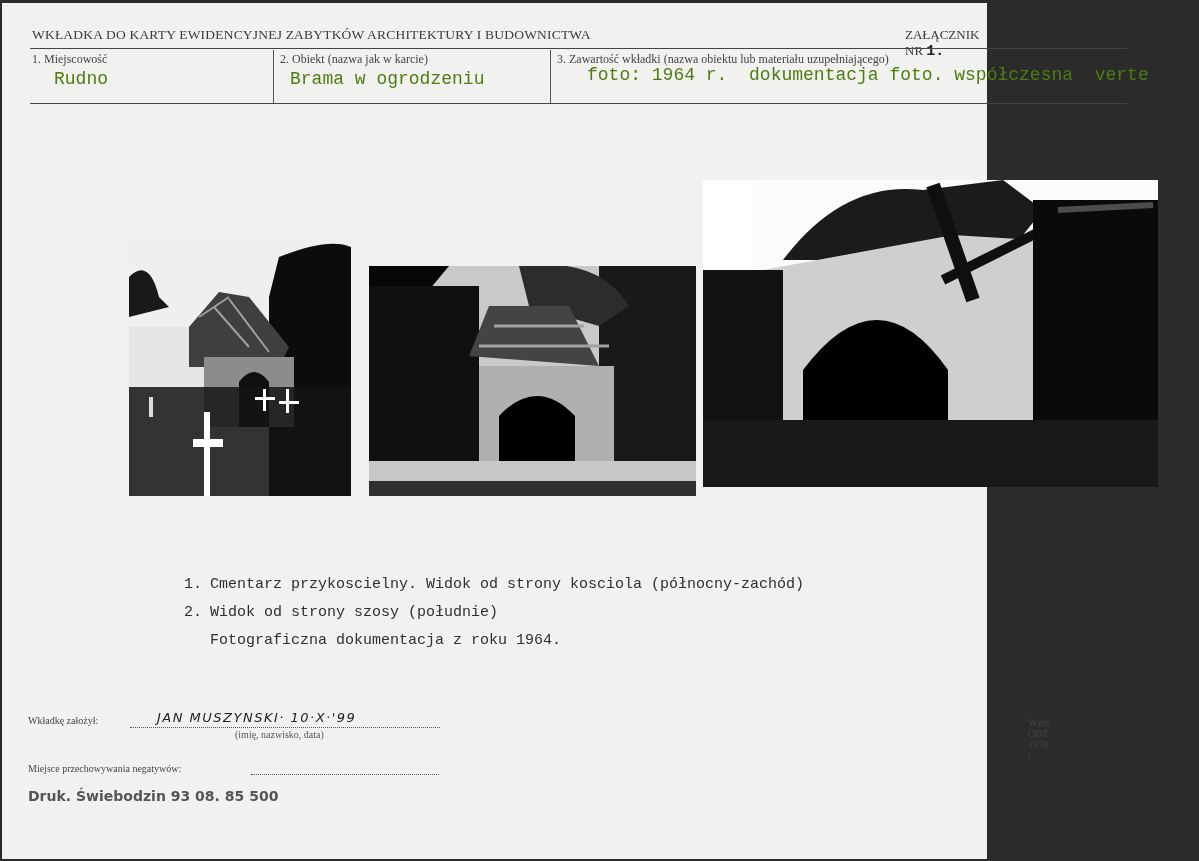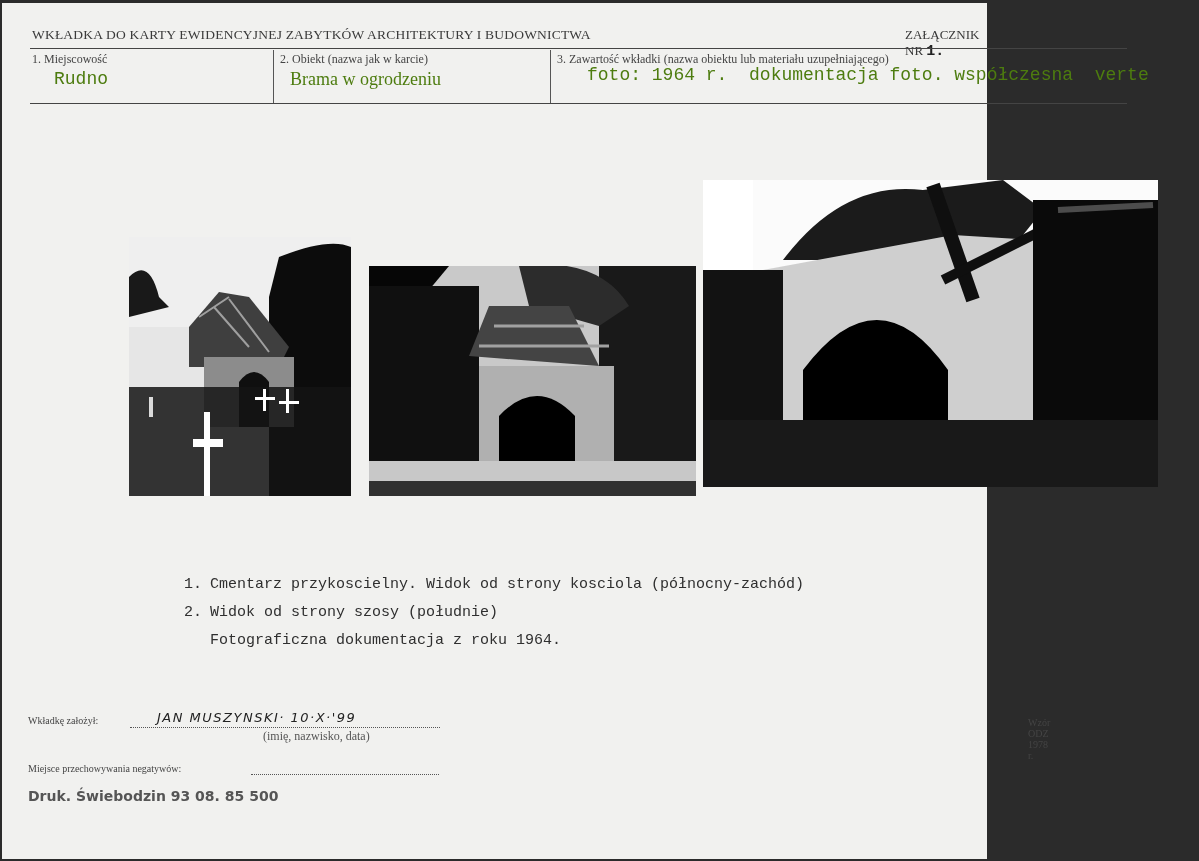--- a/index.html
+++ b/index.html
@@ -39,21 +39,21 @@
     font-family:"Liberation Mono", monospace; font-size:15px; color:#2f2f2f;
   }
   .caption-list .row { height:28px; line-height:28px; white-space:pre; }
   .caption-list .num { display:inline-block; width:26px; }
   .footer-label { position:absolute; font-size:10px; color:#444; }
   .dotline { position:absolute; height:0; border-top:1px dotted #555; }
   .handwritten {
     position:absolute; font-family:"DejaVu Sans", sans-serif; font-size:13px; color:#222;
     letter-spacing:1.5px;
   }
-  .small { position:absolute; font-size:12px; color:#555;margin-left:28px; }
+  .small { position:absolute; font-size:10px; color:#555; }
   .tiny { position:absolute; font-family:"DejaVu Sans", sans-serif; font-size:14px; font-weight:bold; color:#555; }
 </style>
 </head>
 <body>
 
 <div class="sheet">
 
   <div class="hdr-title">WKŁADKA DO KARTY EWIDENCYJNEJ ZABYTKÓW ARCHITEKTURY I BUDOWNICTWA</div>
   <div class="hdr-annex">
     <span>ZAŁĄCZNIK NR</span>
@@ -62,21 +62,21 @@
 
   <div class="rule" style="left:28px; top:45px; width:1097px;"></div>
   <div class="rule" style="left:28px; top:100px; width:1097px;"></div>
   <div class="vrule" style="left:271px; top:47px; height:53px;"></div>
   <div class="vrule" style="left:548px; top:47px; height:53px;"></div>
 
   <div class="field-label" style="left:30px; top:49px;">1.  Miejscowość</div>
   <div class="field-value" style="left:52px; top:66px;">Rudno</div>
 
   <div class="field-label" style="left:278px; top:49px;">2.  Obiekt (nazwa jak w karcie)</div>
-  <div class="field-value" style="left:288px; top:66px;font-family:Liberation Serif, serif;">Brama w ogrodzeniu</div>
+  <div class="field-value" style="left:288px; top:66px;">Brama w ogrodzeniu</div>
 
   <div class="field-label" style="left:555px; top:49px;">3.  Zawartość wkładki (nazwa obiektu lub materiału uzupełniającego)</div>
   <div class="field-value" style="left:585px; top:62px; white-space:pre;">foto: 1964 r.  dokumentacja foto. współczesna  verte</div>
 
   <div class="photo" style="left:127px; top:234px; width:222px; height:259px;">
     <svg width="222" height="259" viewBox="0 0 222 259">
       <rect width="222" height="259" fill="#d5d5d5"></rect>
       <rect y="0" width="222" height="90" fill="#dcdcdc"></rect>
       <path d="M0 40 Q20 20 30 60 L40 70 L0 80 Z" fill="#2a2a2a"></path>
       <path d="M150 20 Q200 0 222 10 L222 259 L140 259 L140 60 Z" fill="#1f1f1f"></path>

